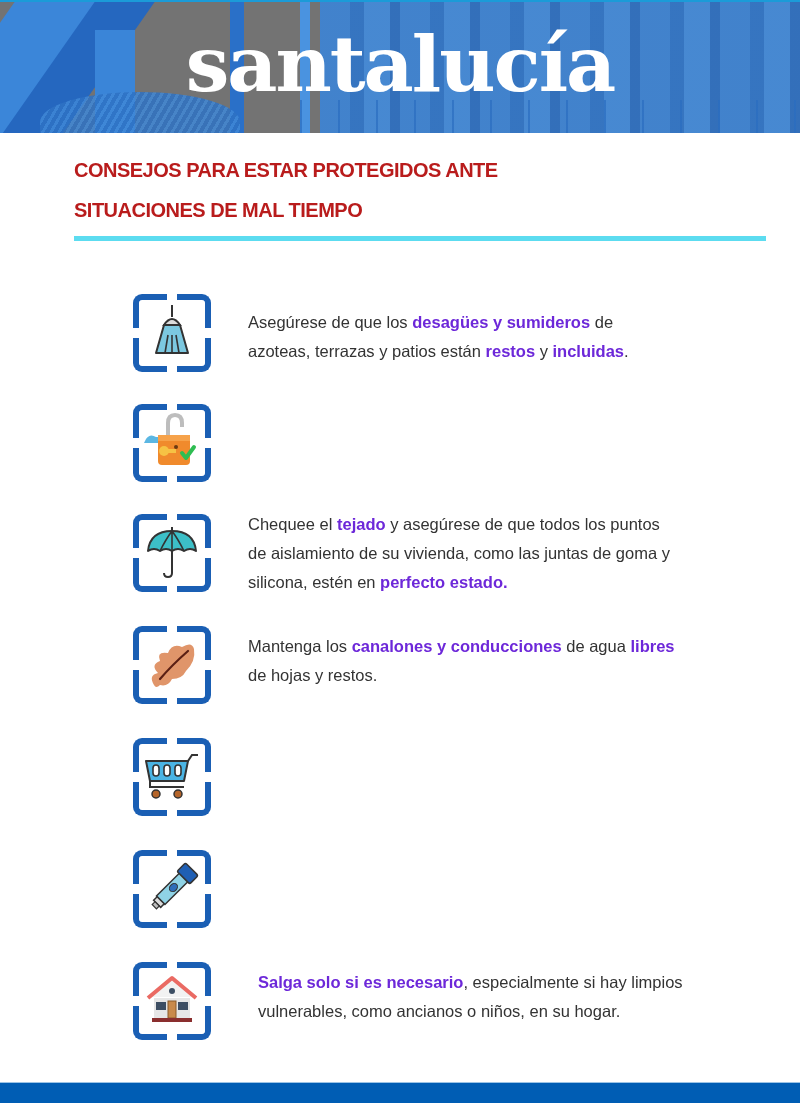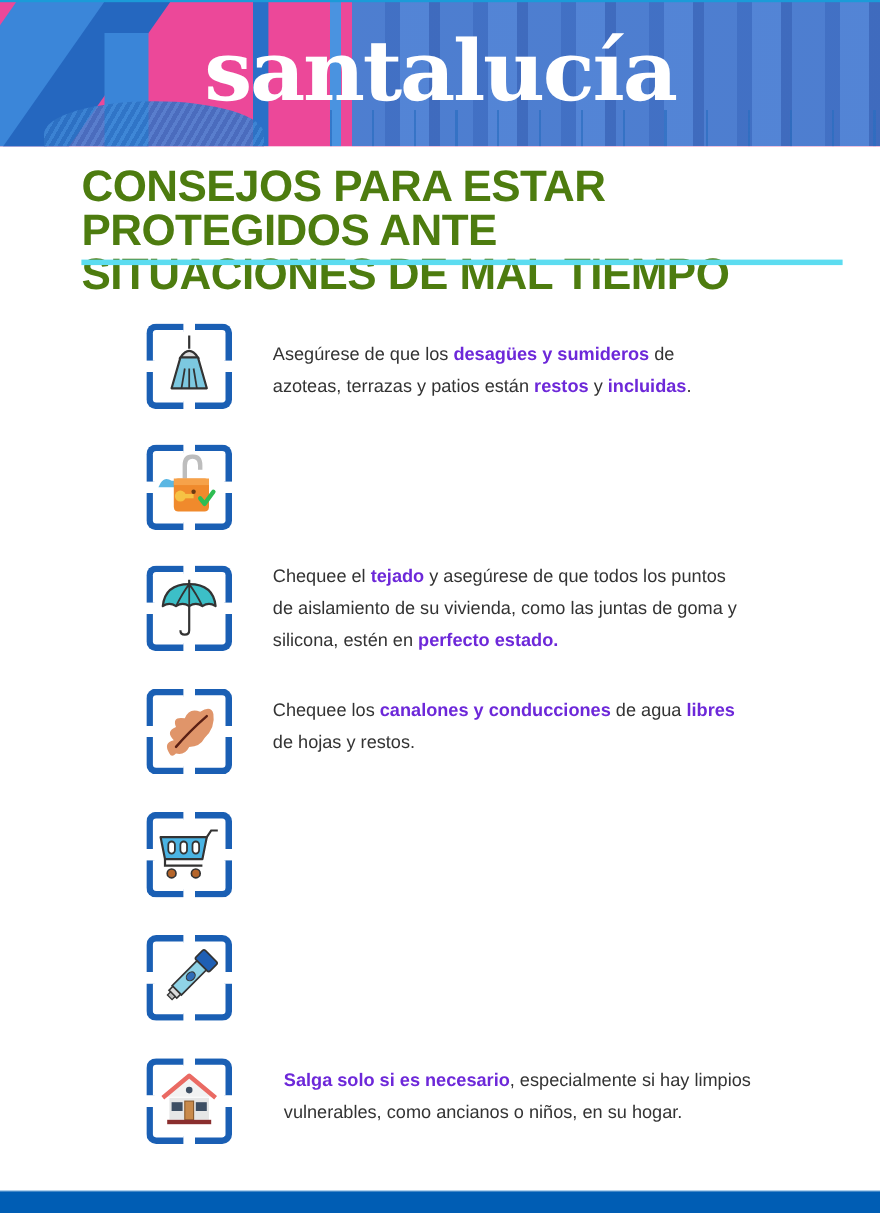--- a/index.html
+++ b/index.html
@@ -2,21 +2,21 @@
 <html><head>
 <meta charset="utf-8">
 <style>
   * { box-sizing: border-box; margin: 0; padding: 0; }
   html, body { width: 800px; height: 1103px; background: #ffffff; overflow: hidden; }
   body { position: relative; font-family: "Liberation Sans", "DejaVu Sans", sans-serif; color: #333333; }
 
   
   .banner {
     position: absolute; left: 0; top: 0; width: 800px; height: 133px;
-    background: #ec4899; overflow: hidden;
+    background: #737373; overflow: hidden;
   }
   .banner .stripe { position: absolute; }
   .banner .s1 { left: -40px; top: -20px; width: 120px; height: 200px; background: #3b86d9; transform: skewX(-35deg); }
   .banner .s2 { left: 40px; top: -20px; width: 60px; height: 200px; background: #2567bf; transform: skewX(-35deg); }
   .banner .s3 { left: 95px; top: 30px; width: 40px; height: 110px; background: #3a85d8; }
   .banner .s4 { left: 230px; top: 0; width: 14px; height: 133px; background: #2a70c8; }
   .banner .s5 { left: 300px; top: 0; width: 10px; height: 133px; background: #4a93e0; }
   .banner .floor {
     position: absolute; left: 40px; top: 92px; width: 200px; height: 60px;
     background: repeating-linear-gradient(120deg, #3f87d6 0 3px, #2e72c4 3px 7px);
@@ -38,21 +38,21 @@
     font-family: "DejaVu Serif", "Liberation Serif", serif;
     font-weight: bold; font-size: 76px; letter-spacing: -2px; color: #ffffff;
     line-height: 110px;
     transform: scaleX(1.02);
   }
 
   
   .title {
     position: absolute; left: 74px; top: 150px; width: 700px;
     font-family: "Liberation Sans", sans-serif; font-weight: bold;
-    font-size: 40px; line-height: 40px; color: #4d7c0f; letter-spacing: -0.5px;
+    font-size: 20px; line-height: 40px; color: #b91c1c; letter-spacing: -0.5px;
   }
   .title-rule {
     position: absolute; left: 74px; top: 236px; width: 692px; height: 5px; background: #5cdcf0;
   }
 
   
   .tip { position: absolute; left: 0; width: 800px; height: 90px; }
   .icon-frame {
     position: absolute; left: 133px; width: 78px; height: 78px;
   }
@@ -153,21 +153,21 @@
   <div class="icon-frame" style="top:2px;">
     <div class="corner tl"></div>
       <div class="corner tr"></div>
       <div class="corner bl"></div>
       <div class="corner br"></div>
     <svg viewBox="0 0 60 60">
       <path d="M12 50 Q6 40 16 38 Q8 30 18 26 Q14 16 26 18 Q30 8 40 12 Q50 6 52 14 Q54 26 44 36 Q40 44 30 44 Q26 52 18 50 Q14 54 12 50 Z" fill="#e0956a"></path>
       <path d="M18 44 Q30 30 46 16" fill="none" stroke="#5a1f14" stroke-width="2.2" stroke-linecap="round"></path>
     </svg>
   </div>
-  <div class="tip-text" style="top:8px;"><span>Chequee los </span><b>canalones y conducciones</b><span> de agua </span><b>libres</b><br><span>de hojas y restos.</span></div>
+  <div class="tip-text" style="top:8px;"><span>Mantenga los </span><b>canalones y conducciones</b><span> de agua </span><b>libres</b><br><span>de hojas y restos.</span></div>
 </div>
 
 <div class="tip" style="top:736px;">
   <div class="icon-frame" style="top:2px;">
     <div class="corner tl"></div>
       <div class="corner tr"></div>
       <div class="corner bl"></div>
       <div class="corner br"></div>
     <svg viewBox="0 0 60 60">
       <path d="M4 14 L46 14 L50 8 L56 8" fill="none" stroke="#333" stroke-width="2"></path>

